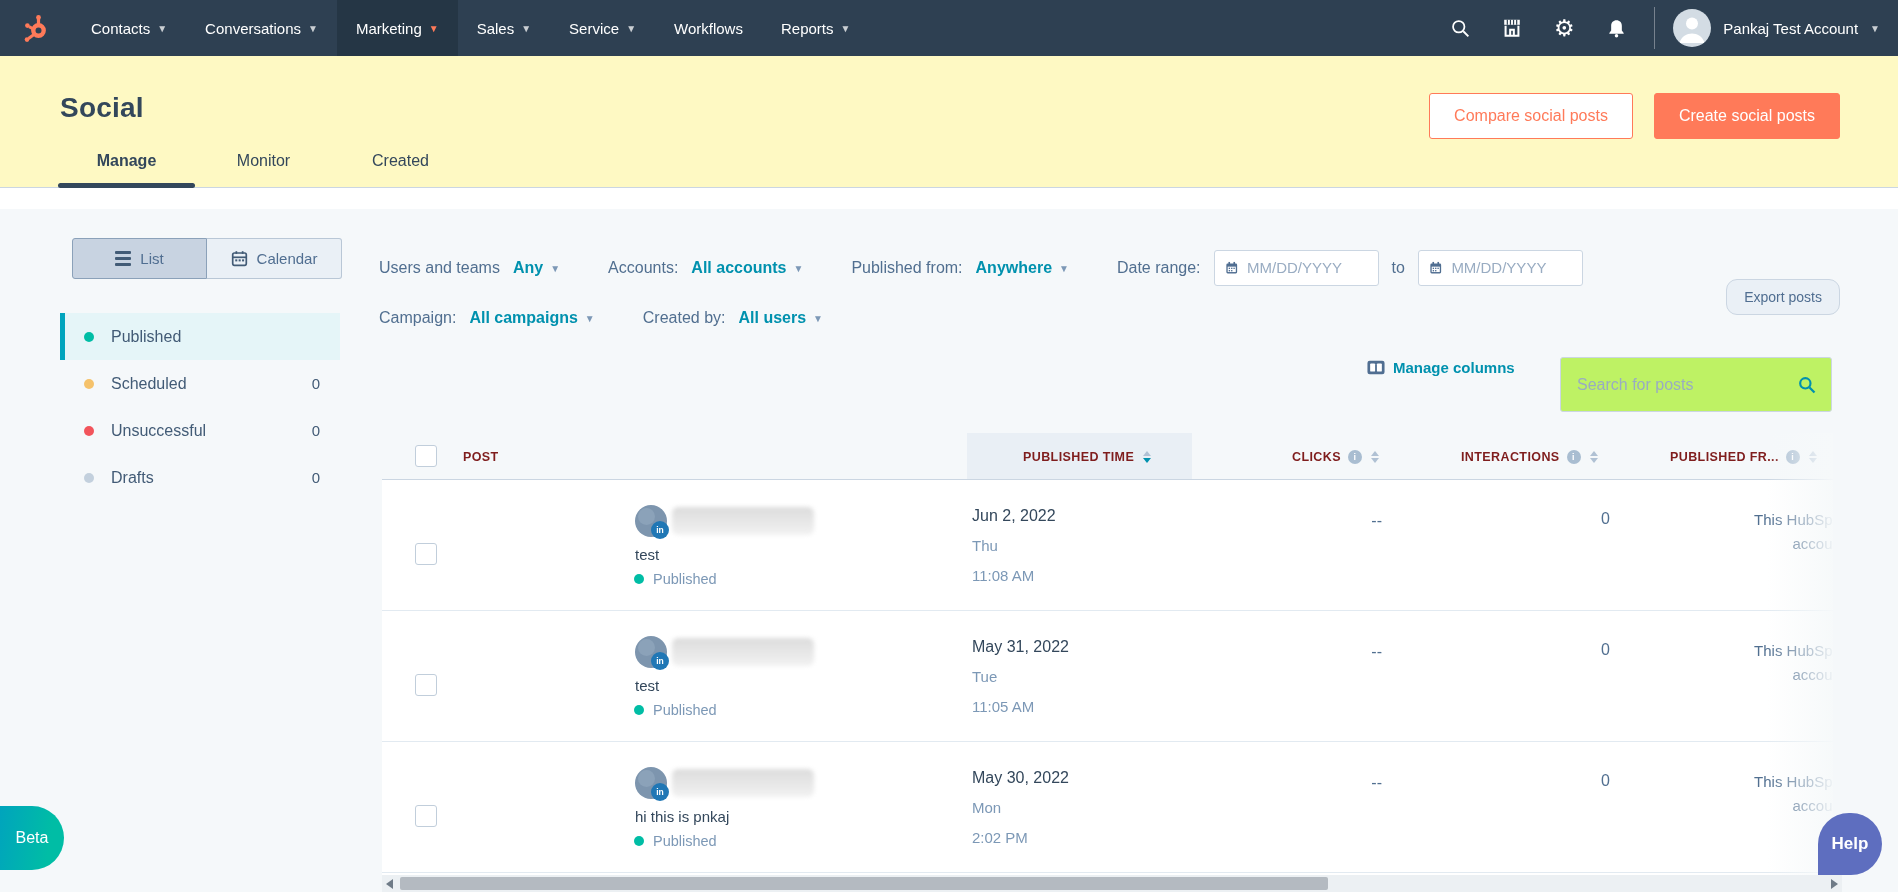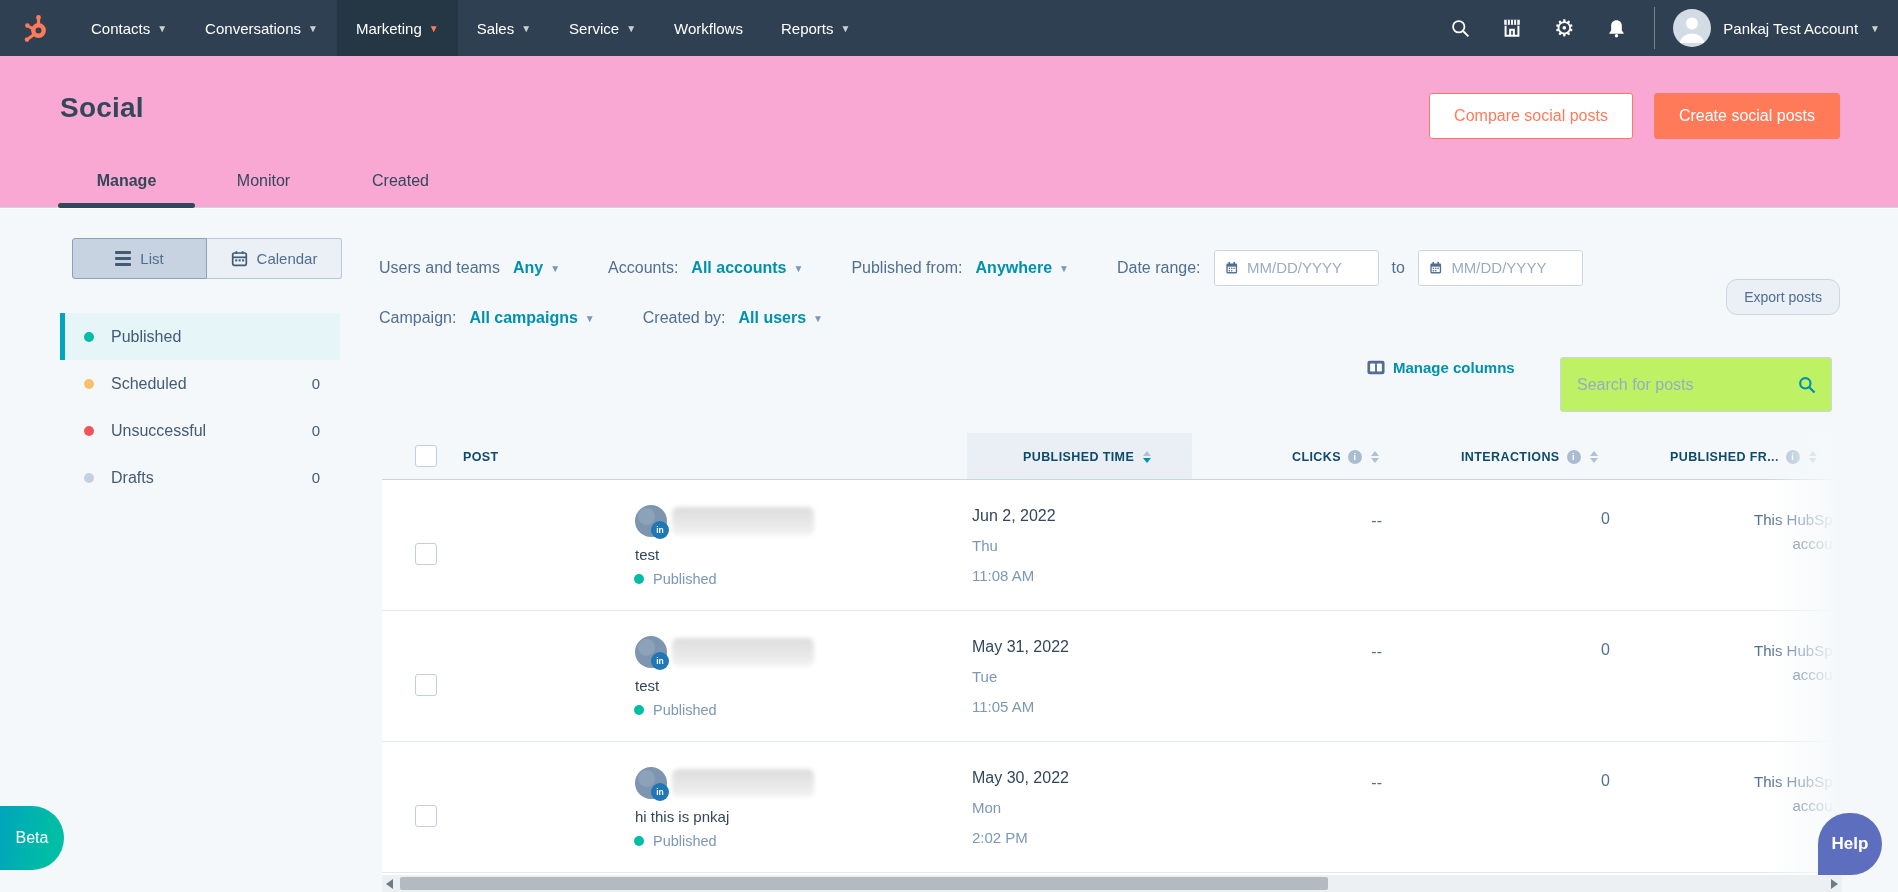--- a/index.html
+++ b/index.html
@@ -17,21 +17,21 @@
   .nav-item.active .nav-caret { color:#ff7a59; }
   .nav-right { position:absolute; right:18px; top:0; height:56px; display:flex; align-items:center; }
   .nav-ico { width:52px; height:56px; display:flex; align-items:center; justify-content:center; cursor:pointer; }
   .gear-glyph { font-size:23px; color:#fff; line-height:1; }
   .nav-sep { width:1px; height:42px; background:rgba(255,255,255,.35); margin:0 12px; }
   .acct { display:flex; align-items:center; gap:12px; cursor:pointer; padding-left:6px; }
   .acct-avatar { width:38px; height:38px; border-radius:50%; background:#d3dce4; overflow:hidden; position:relative; }
   .acct-name { color:#fff; font-size:15px; }
 
   
-  .page-head { position:absolute; top:56px; left:0; width:100%; height:152px; background:#f9a8d4; border-bottom:1px solid #cbd6e2; z-index:10; }
+  .page-head { position:absolute; top:56px; left:0; width:100%; height:132px; background:#fef9c3; border-bottom:1px solid #cbd6e2; z-index:10; }
   .page-title { position:absolute; left:60px; top:36px; font-size:28px; font-weight:700; color:#33475b; letter-spacing:.2px; }
   .head-actions { position:absolute; right:58px; top:37px; display:flex; gap:21px; }
   .btn { height:46px; padding:0 24px; border-radius:3px; font-size:16px; font-family:inherit; cursor:pointer; display:flex; align-items:center; }
   .btn-outline { background:#fff; border:1px solid #ff7a59; color:#ff7a59; }
   .btn-solid { background:#ff7a59; border:1px solid #ff7a59; color:#fff; }
   .tabs { position:absolute; left:58px; bottom:0; display:flex; }
   .tab { width:137px; text-align:center; padding:12px 0 17px; font-size:16px; color:#33475b; cursor:pointer; position:relative; }
   .tab.active { font-weight:700; }
   .tab.active::after { content:''; position:absolute; left:0; right:0; bottom:-1px; height:5px; border-radius:4px; background:#33475b; }
 
@@ -77,21 +77,21 @@
   .manage-cols { display:flex; align-items:center; gap:8px; color:#0091ae; font-size:15px; font-weight:700; cursor:pointer; }
   .search-box { position:absolute; left:1560px; top:148px; width:272px; height:55px; background:#bef264; border:1px solid #cbd6e2; border-radius:3px; display:flex; align-items:center; padding:0 14px 0 16px; }
   .search-box input { flex:1; border:none; outline:none; font-size:16px; font-family:inherit; color:#33475b; background:transparent; }
   .search-box input::placeholder { color:#99acc2; }
 
   
   .table { position:absolute; left:382px; top:224px; width:1451px; height:442px; overflow:hidden; background:#fff; }
   .table::after { content:''; position:absolute; top:0; right:0; bottom:0; width:66px; background:linear-gradient(90deg, rgba(246,249,250,0), rgba(246,249,250,.95)); pointer-events:none; }
   .thead { position:relative; height:47px; background:#f5f8fa; border-bottom:1px solid #cbd6e2; }
   .sorted-bg { position:absolute; left:585px; width:225px; top:0; bottom:0; background:#e9eff5; }
-  .th { position:absolute; top:0; height:47px; display:flex; align-items:center; gap:7px; font-size:12.5px; font-weight:700; letter-spacing:.4px; color:#0c4a6e; cursor:pointer; }
+  .th { position:absolute; top:0; height:47px; display:flex; align-items:center; gap:7px; font-size:12.5px; font-weight:700; letter-spacing:.4px; color:#7f1d1d; cursor:pointer; }
   .th-post { left:81px; }
   .th-time { left:641px; }
   .th-clicks { left:910px; }
   .th-inter { left:1079px; }
   .th-from { left:1288px; }
   .info-icn { width:14px; height:14px; border-radius:50%; background:#a9bdd1; color:#fff; font-size:9px; font-weight:700; display:flex; align-items:center; justify-content:center; font-style:normal; }
   .info-icn::after { content:'i'; }
   .sort { display:flex; flex-direction:column; gap:2px; padding-left:2px; }
   .s-up { width:0; height:0; border-left:4px solid transparent; border-right:4px solid transparent; border-bottom:5px solid #b0c1d4; }
   .s-down { width:0; height:0; border-left:4px solid transparent; border-right:4px solid transparent; border-top:5px solid #b0c1d4; }

